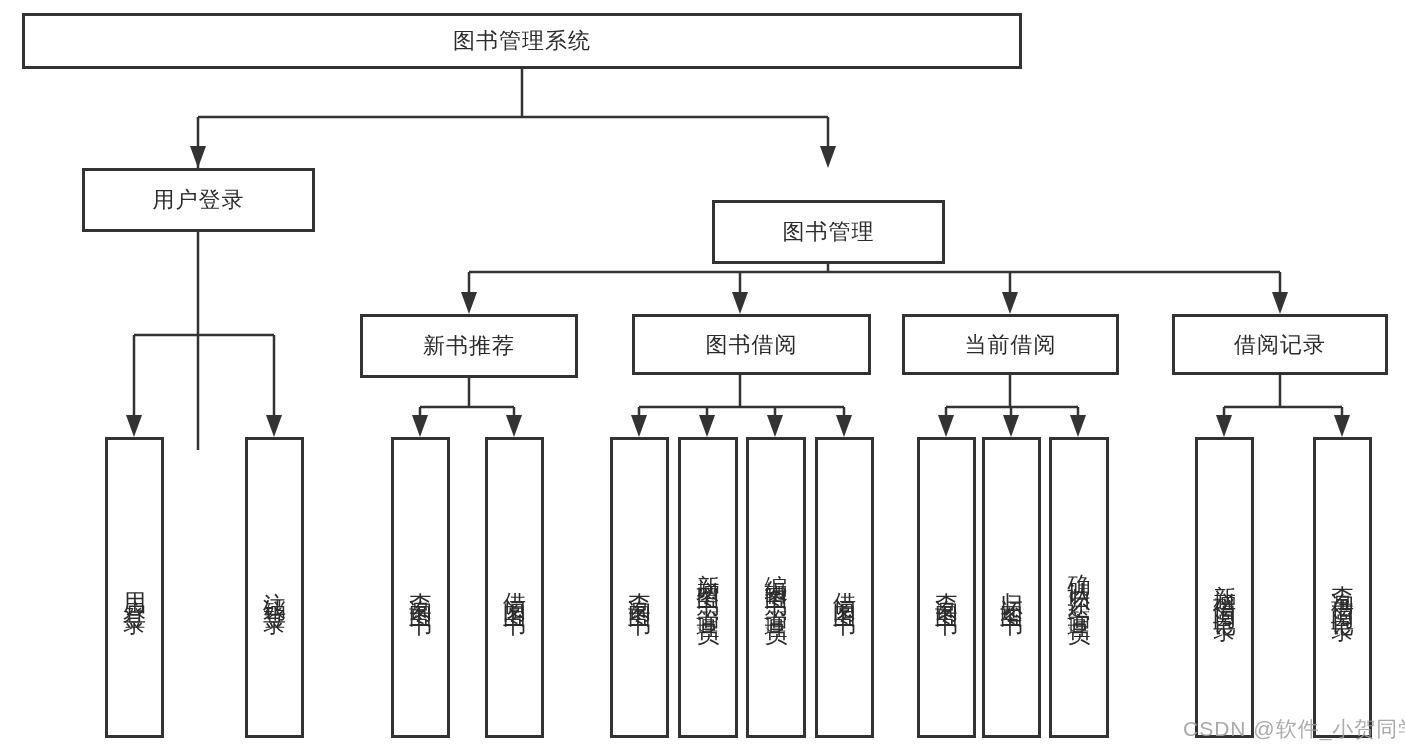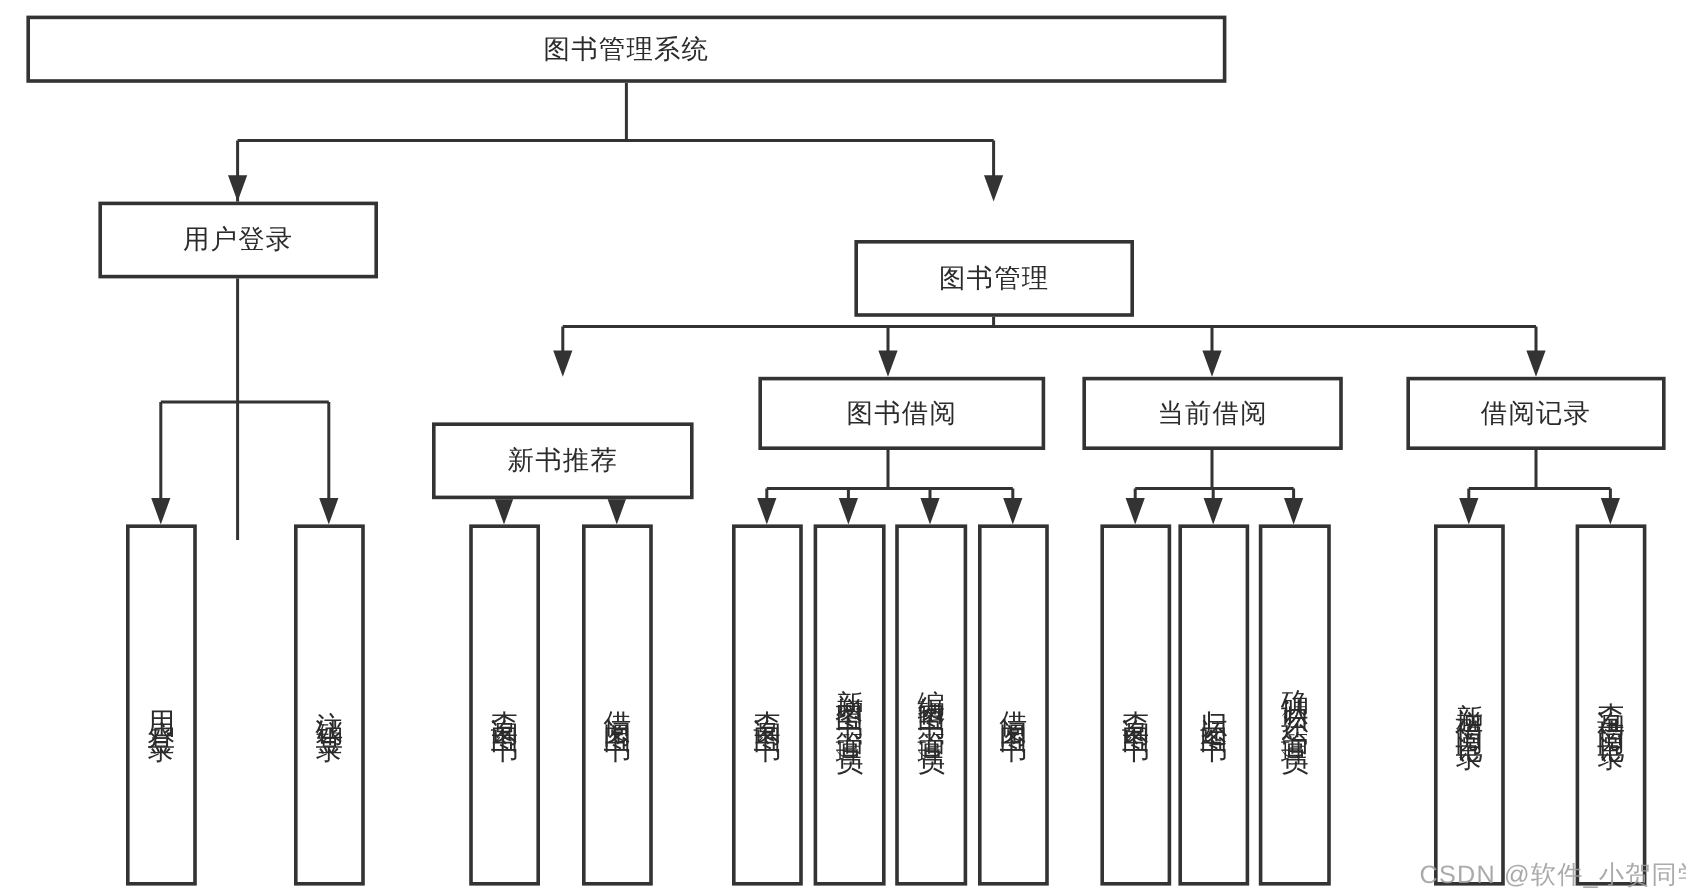--- a/index.html
+++ b/index.html
@@ -89,21 +89,21 @@
     <span>图书管理系统</span>
   </div>
 
   <div class="node hbox" style="left:82px; top:168px; width:233px; height:64px;">
     <span>用户登录</span>
   </div>
   <div class="node hbox" style="left:712px; top:168px; width:233px; height:64px;margin-top:32px;">
     <span>图书管理</span>
   </div>
 
-  <div class="node hbox" style="left:360px; top:314px; width:218px; height:64px;margin-top:38px;">
+  <div class="node hbox" style="left:360px; top:314px; width:218px; height:64px;">
     <span>新书推荐</span>
   </div>
   <div class="node hbox" style="left:632px; top:314px; width:239px; height:61px;">
     <span>图书借阅</span>
   </div>
   <div class="node hbox" style="left:1172px; top:314px; width:216px; height:61px;">
     <span>借阅记录</span>
   </div>
   <div class="node hbox" style="left:902px; top:314px; width:217px; height:61px;">
     <span>当前借阅</span>

